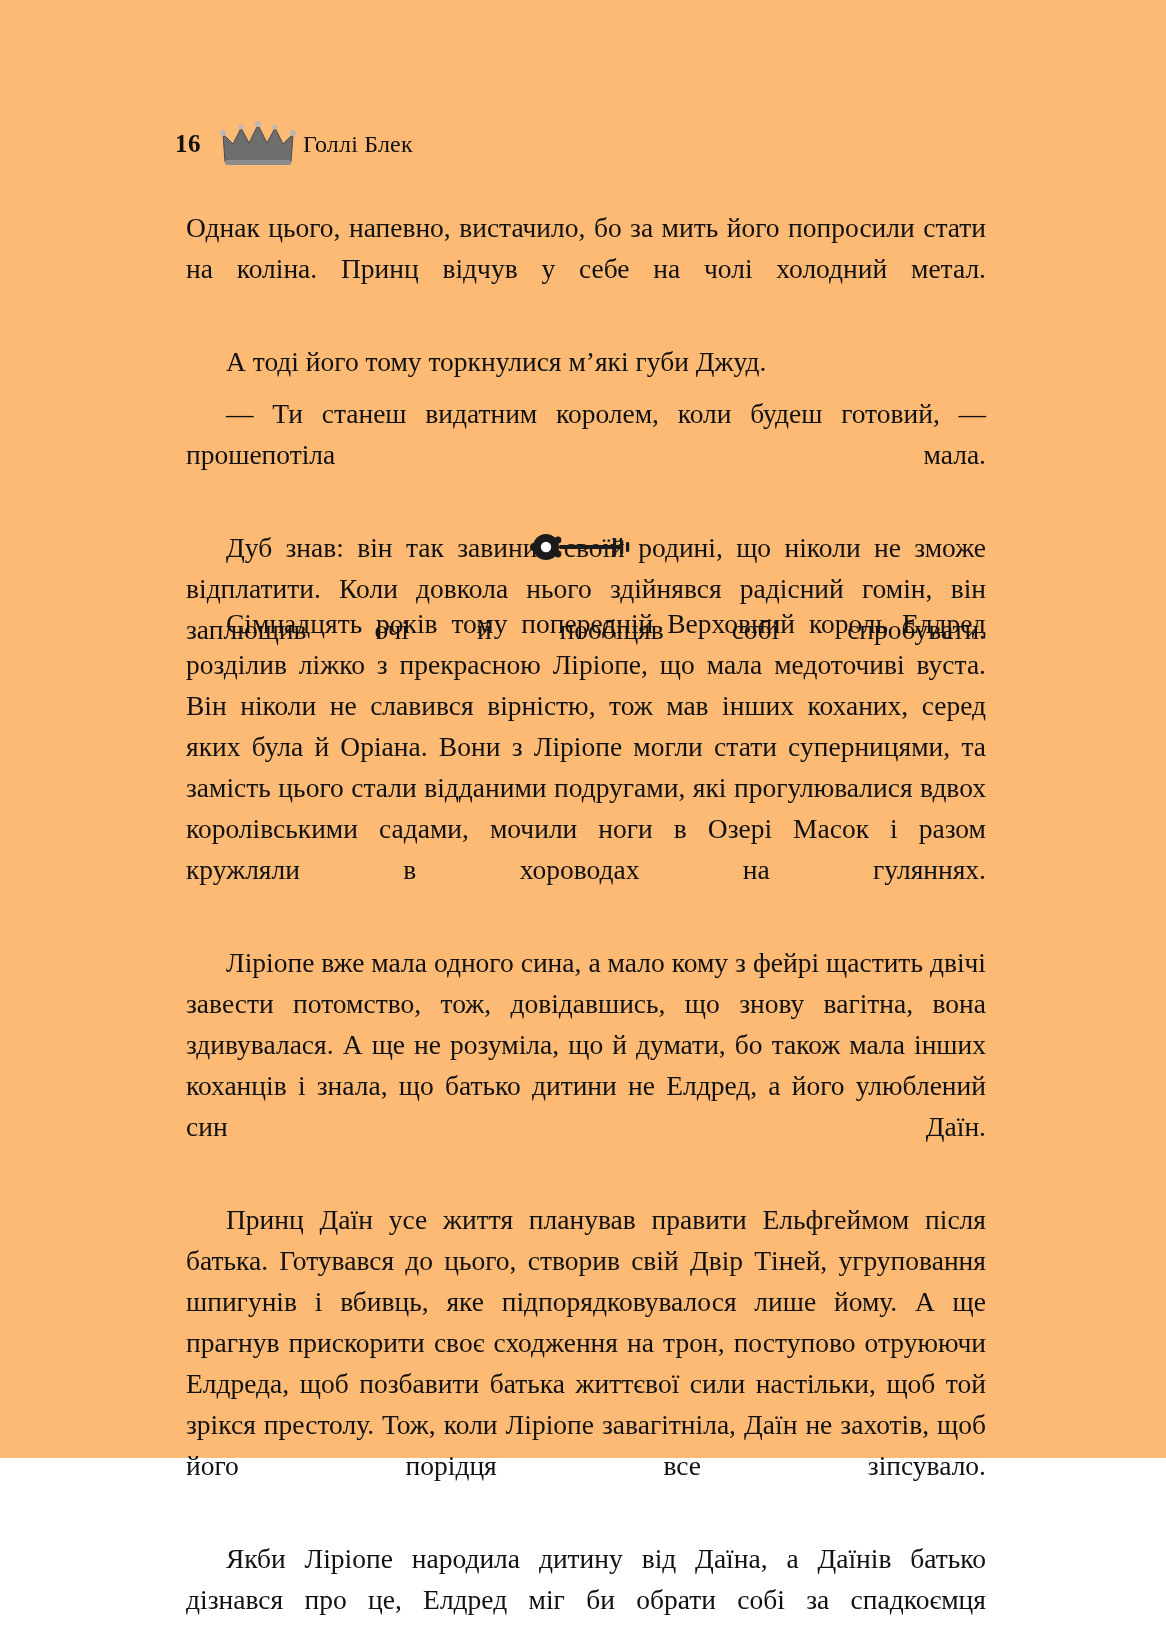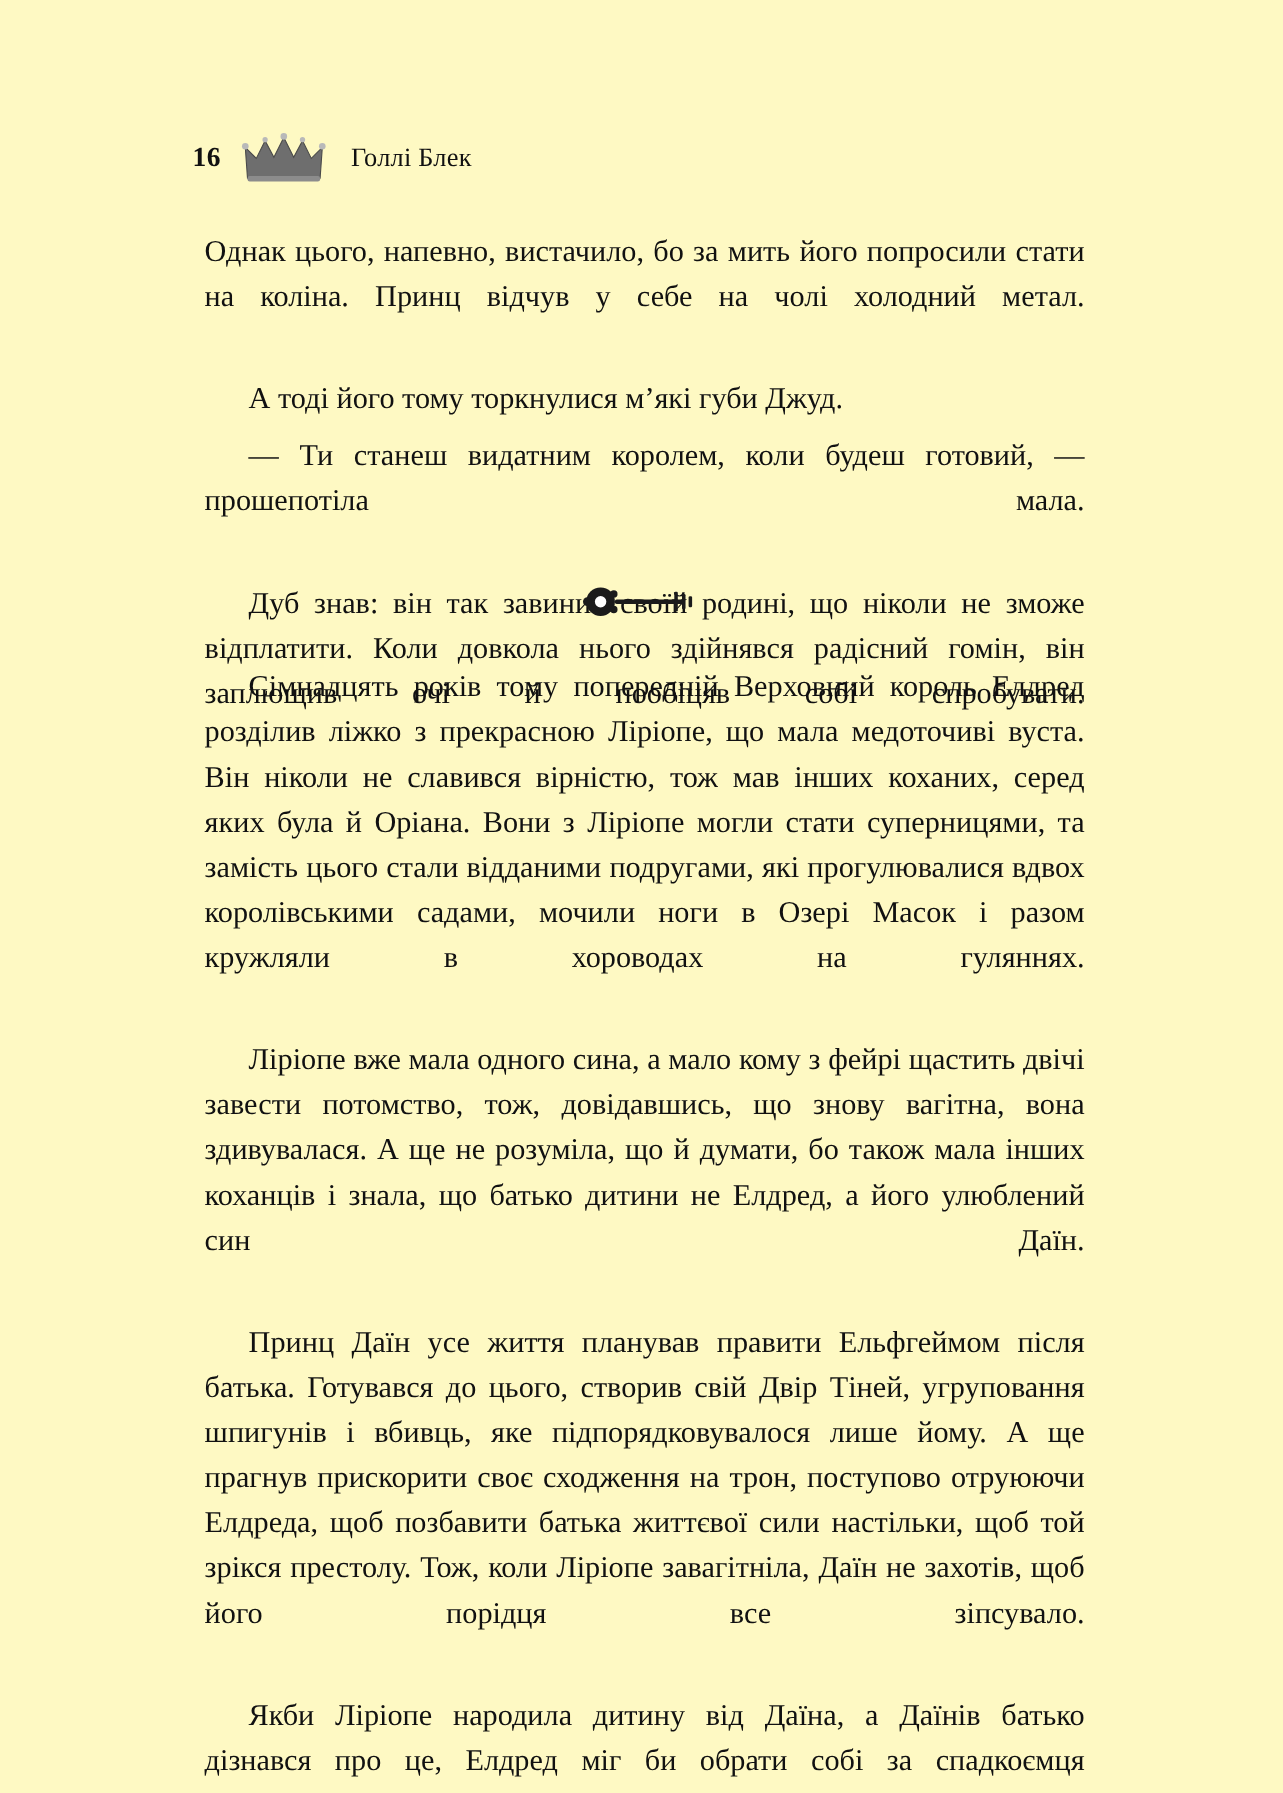--- a/index.html
+++ b/index.html
@@ -14,22 +14,22 @@
     font-family: "Liberation Serif", serif;
     color: #111111;
     overflow: hidden;
   }
 
   .page {
     position: absolute;
     left: 0;
     top: 0;
     width: 1166px;
-    height: 1630px;
-    background: #fef9c3;
+    height: 1458px;
+    background: #fdba74;
   }
 
   
   .running-head {
     position: absolute;
     left: 175px;
     top: 118px;
     width: 820px;
     height: 52px;
     display: flex;
@@ -47,21 +47,21 @@
   .crown-icon {
     width: 78px;
     height: 48px;
     display: block;
     margin-left: -4px;
   }
   .running-title {
     font-family: "Liberation Serif", serif;
     font-size: 24px;
     color: #111;
-    margin-left: 22px;
+    margin-left: 6px;
     letter-spacing: 0.2px;
   }
 
   
   .text-block {
     position: absolute;
     left: 175px;
     width: 822px;
     font-size: 27.5px;
     line-height: 41px;

